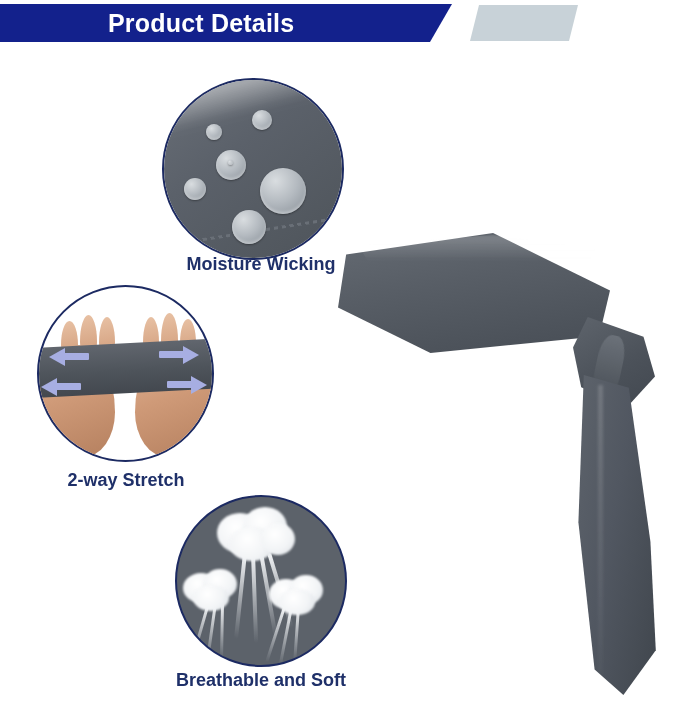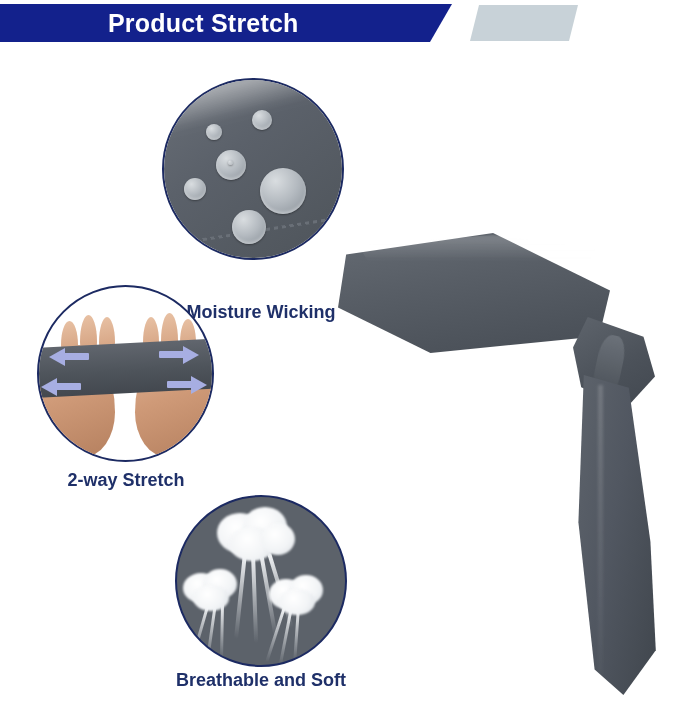--- a/index.html
+++ b/index.html
@@ -83,38 +83,38 @@
      clip-path:polygon(12% 0%, 62% 4%, 86% 52%, 92% 86%, 56% 100%, 24% 92%, 6% 46%);}
   .hb-tail-fold{position:absolute;left:268px;top:160px;width:5px;height:290px;
      background:linear-gradient(180deg,rgba(255,255,255,.16),rgba(255,255,255,.02));
      filter:blur(1.5px);}
 </style>
 </head>
 <body>
 
 <div class="banner-wrap">
   <div class="banner-blue"></div>
-  <div class="banner-title">Product Stretch</div>
+  <div class="banner-title">Product Details</div>
   <div class="banner-gray"></div>
 </div>
 
 <div class="feature">
   <div class="circle" id="c1">
     <div class="fabric-tilt"></div>
     <div class="fabric-hl"></div>
     <div class="seam"></div>
     <div class="drop" style="left:96px;top:88px;width:46px;height:46px;"></div>
     <div class="drop" style="left:52px;top:70px;width:30px;height:30px;"></div>
     <div class="drop" style="left:68px;top:130px;width:34px;height:34px;"></div>
     <div class="drop" style="left:20px;top:98px;width:22px;height:22px;"></div>
     <div class="drop" style="left:42px;top:44px;width:16px;height:16px;"></div>
     <div class="drop" style="left:88px;top:30px;width:20px;height:20px;"></div>
     <div class="drop" style="left:64px;top:80px;width:5px;height:5px;"></div>
   </div>
-  <div class="caption" style="left:168px;top:254px;width:186px;margin-top:48px;">Moisture Wicking</div>
+  <div class="caption" style="left:168px;top:254px;width:186px;">Moisture Wicking</div>
 </div>
 
 <div class="feature">
   <div class="circle" id="c2">
 
     <div class="palm" style="left:-2px;top:58px;width:78px;height:112px;"></div>
     <div class="finger" style="left:22px;top:34px;width:17px;height:40px;"></div>
     <div class="finger" style="left:41px;top:28px;width:17px;height:44px;"></div>
     <div class="finger" style="left:60px;top:30px;width:16px;height:42px;"></div>
 

